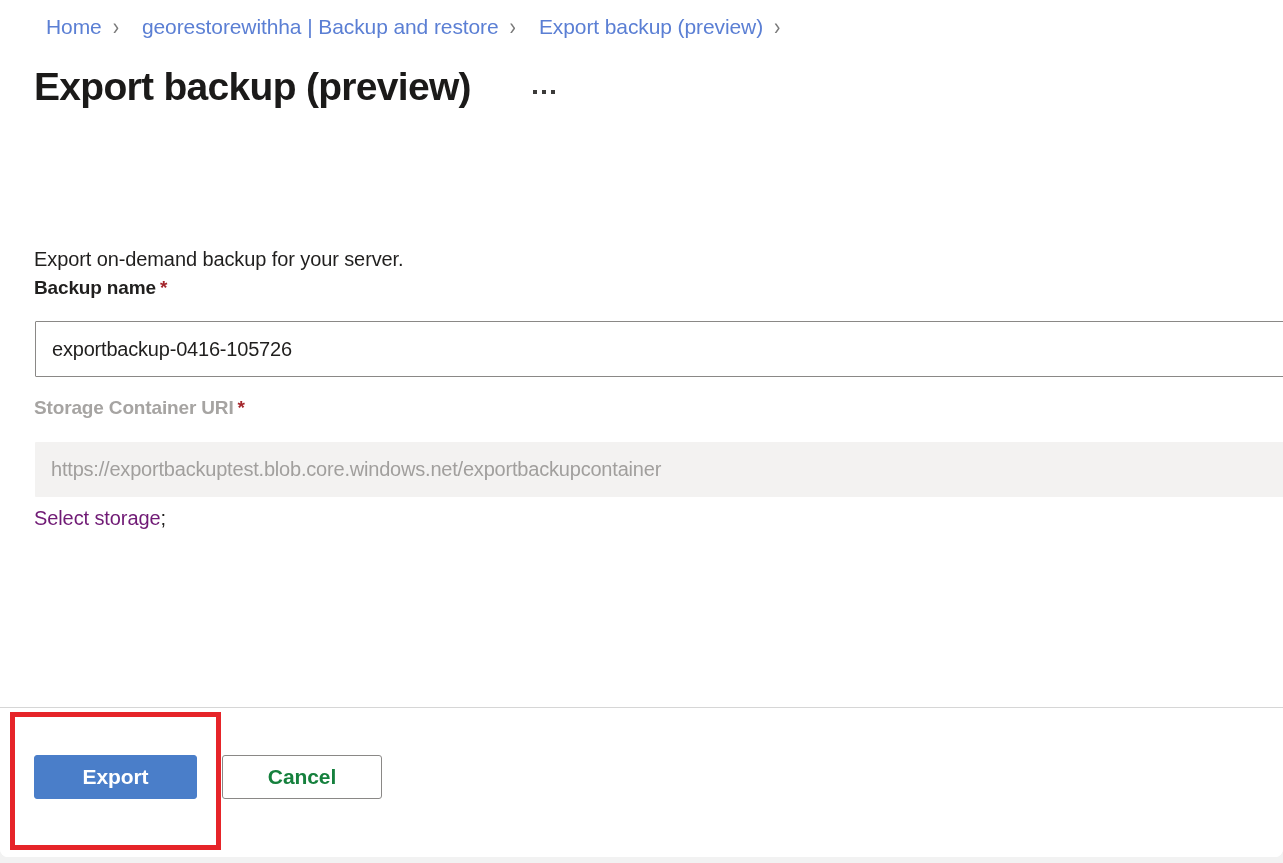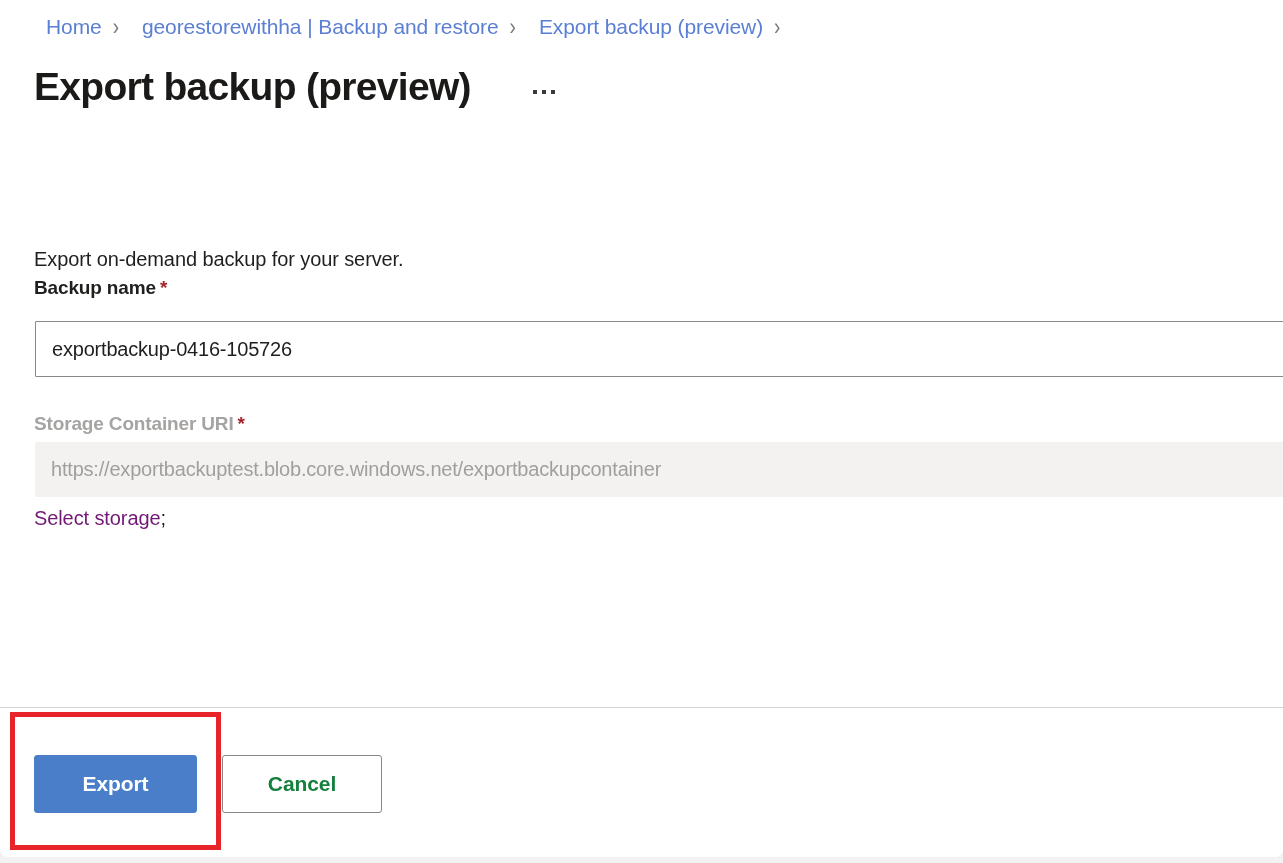--- a/index.html
+++ b/index.html
@@ -107,21 +107,20 @@
     position: absolute;
     left: 34px;
     font-size: 19px;
     font-weight: 700;
     color: #201f1e;
     letter-spacing: -0.15px;
   }
   .field-label.disabled {
     color: #a6a4a2;
     font-weight: 600;
-    margin-top: 16px;
   }
   .req {
     color: #a4262c;
     font-weight: 600;
     margin-left: 4px;
     font-size: 19px;
   }
   .field-label.disabled .req { color: #a4262c; }
 
   #label-backup-name { top: 277px; }
@@ -180,21 +179,21 @@
     position: absolute;
     left: 0;
     top: 708px;
     width: 1283px;
     height: 149px;
     background: #ffffff;
   }
 
   .btn {
     position: absolute;
-    height: 58px;
+    height: 44px;
     box-sizing: border-box;
     font-family: "Liberation Sans", sans-serif;
     font-size: 21px;
     font-weight: 700;
     letter-spacing: -0.1px;
     cursor: pointer;
     border-radius: 3px;
   }
   .btn-primary {
     left: 34px;

